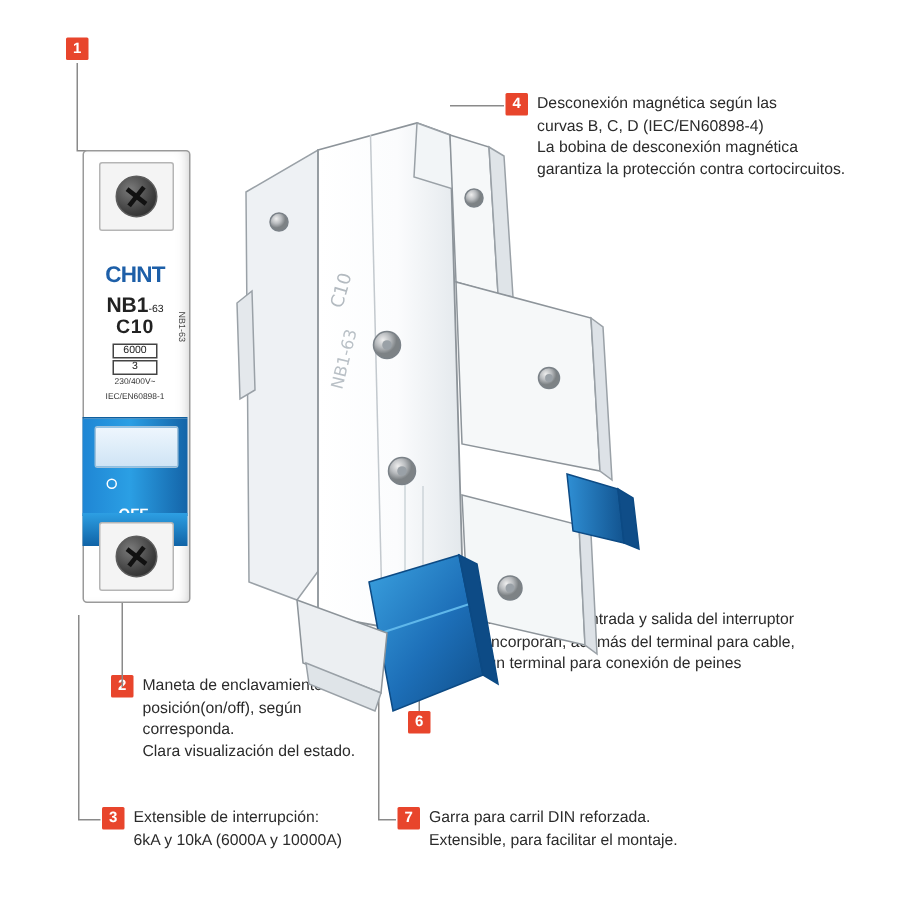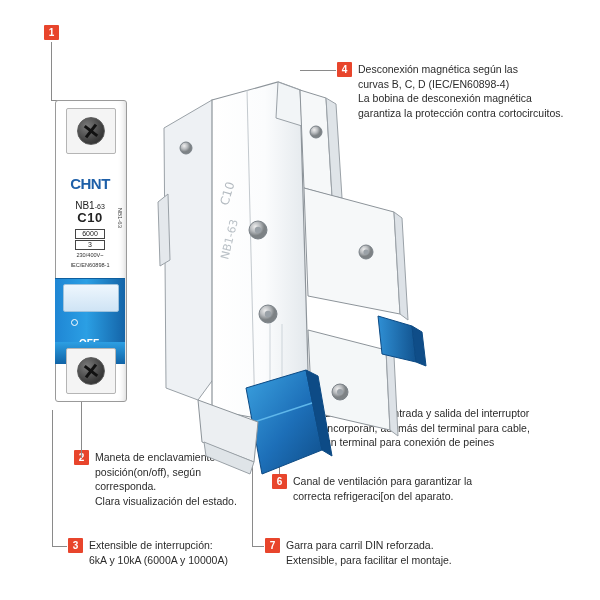--- a/index.html
+++ b/index.html
@@ -110,22 +110,22 @@
     text-align: center;
   }
   .brand {
     font-family: "Liberation Sans", sans-serif;
     font-weight: bold;
     font-size: 15px;
     letter-spacing: -0.5px;
     color: #1d5fa8;
   }
   .modelLine {
-    font-size: 10px;
-    font-weight: normal;
+    font-size: 14px;
+    font-weight: bold;
     color: #222;
     letter-spacing: 0px;
   }
   .modelSub { font-size: 7px; font-weight: normal; }
   .ratingLine {
     font-size: 13px;
     font-weight: bold;
     color: #222;
     letter-spacing: 0.5px;
   }
@@ -226,22 +226,20 @@
   <div class="callout" style="left:304px; top:406px; width:265px;">
     <div class="badge">5</div>
     <div class="calloutText">Los lados de entrada y salida del interruptor
 incorporan, además del terminal para cable,
 un terminal para conexión de peines</div>
   </div>
   <div class="lineH" style="left:285px; top:414px; width:18px;"></div>
 
   <div class="callout" style="left:272px; top:474px; width:275px;">
     <div class="badge">6</div>
-    <div class="calloutText">Canal de ventilación para garantizar la
-correcta refrigeraci[on del aparato.</div>
   </div>
   <div class="lineV" style="left:279px; top:400px; height:74px;"></div>
 
   <div class="callout" style="left:265px; top:538px; width:280px;">
     <div class="badge">7</div>
     <div class="calloutText">Garra para carril DIN reforzada.
 Extensible, para facilitar el montaje.</div>
   </div>
   <div class="lineV" style="left:252px; top:460px; height:86px;"></div>
   <div class="lineH" style="left:252px; top:546px; width:12px;"></div>

